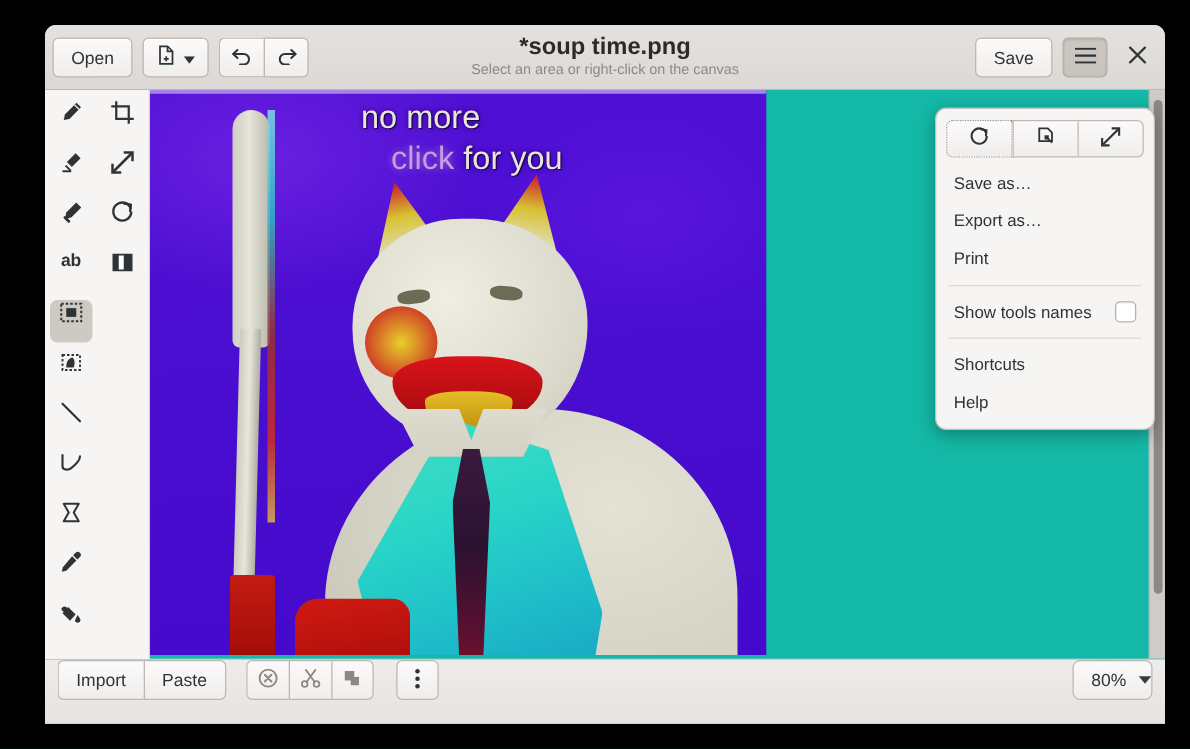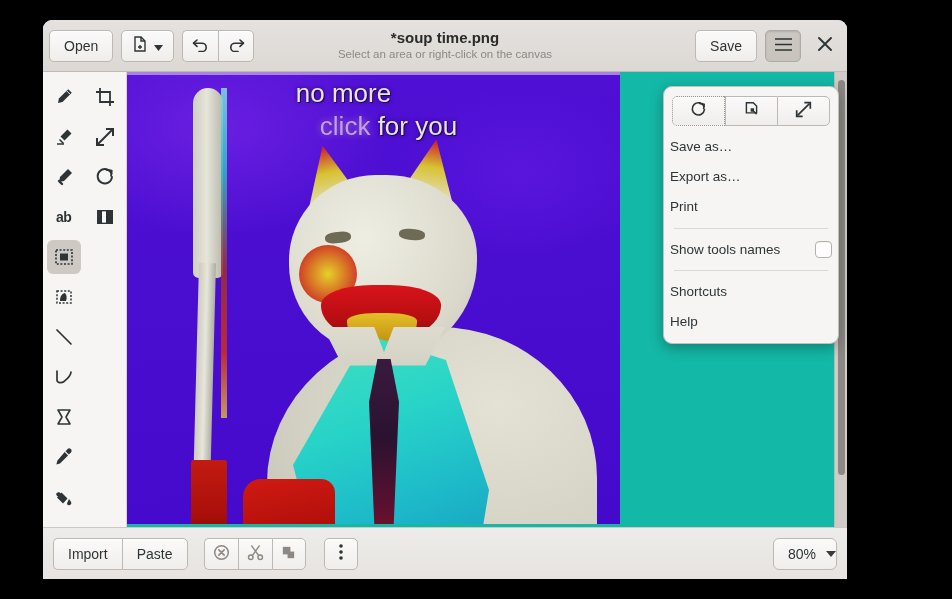--- a/index.html
+++ b/index.html
@@ -4,22 +4,22 @@
 <style>
   * { box-sizing: border-box; margin:0; padding:0; }
   html, body {
     width: 952px; height: 599px;
     background: #000;
     font-family: "Liberation Sans", sans-serif;
     overflow: hidden;
   }
   #window {
     position: absolute;
-    left: 43px; top: 20px;
-    width: 804px; height: 559px;
+    left: 36px; top: 20px;
+    width: 896px; height: 559px;
     background: #f6f5f4;
     border-radius: 9px 9px 0 0;
     overflow: hidden;
     box-shadow: 0 0 0 1px rgba(0,0,0,.35);
     display: flex; flex-direction: column;
   }
 
   
   .headerbar {
     height: 52px; flex: 0 0 52px;
@@ -58,42 +58,42 @@
   .linked { display:flex; }
   .linked > .btn { border-radius: 0; border-right-width: 0; }
   .linked > .btn:first-child { border-radius: 5px 0 0 5px; }
   .linked > .btn:last-child { border-radius: 0 5px 5px 0; border-right-width: 1px; }
 
   .titlebox {
     position:absolute; left:0; right:0; top:0; bottom:0;
     display:flex; flex-direction:column; align-items:center; justify-content:center;
     pointer-events:none;
   }
-  .title { font-size: 15px; font-weight: bold; color:#2b2b2b; line-height:1.15; }
+  .title { font-size: 19px; font-weight: bold; color:#2b2b2b; line-height:1.15; }
   .subtitle { font-size: 11.5px; color:#8d8884; line-height:1.3; margin-top:1px; }
 
   
   .body { flex:1; display:flex; min-height:0; position:relative; }
 
   
   .toolbar-side {
     width: 84px; flex:0 0 84px;
     background: #f6f5f4;
     border-right: 1px solid #d8d4d0;
     padding: 8px 0 0 0;
     display: grid;
     grid-template-columns: 1fr 1fr;
     grid-auto-rows: 40px;
     justify-items: center;
     align-content: start;
     row-gap: 0;
   }
   .tool {
     width: 34px; height: 34px;
-    display:flex; align-items:center; justify-content:center;
+    display:flex; justify-content:center;
     border-radius: 6px;
     cursor: pointer;
   }
   .tool.active { background:#cfc9c3; }
   .tool svg { display:block; }
   .tool .abtxt { font-size:14px; font-weight:bold; color:#2e3436; letter-spacing:-.3px;}
 
   
   .canvas-area {
     flex:1; min-width:0; position:relative;
@@ -244,40 +244,40 @@
     border: 1px solid #c3bfbb;
     border-radius: 9px;
     box-shadow: 0 4px 14px rgba(0,0,0,.30);
     padding: 8px 0 6px 0;
     z-index: 40;
   }
   .popover .iconrow { display:flex; padding: 1px 8px 6px 8px; }
   .popover .iconrow .btn { height: 30px; flex:1; }
   .popover .iconrow .btn.focus { border:1px dotted #9b9691; }
   .menuitem {
-    padding: 4px 6px;
+    padding: 4px 14px;
     font-size: 13.5px;
     color:#2e3436;
     cursor:pointer;
     display:flex; align-items:center; justify-content:space-between;
     line-height: 1.62;
   }
   .sep { height:1px; background:#dcd8d4; margin:6px 10px; }
   .chk {
     width: 17px; height: 17px; border-radius:4px;
     background:#fff; border:1px solid #b5b0ab;
     box-shadow: 0 1px 0 rgba(0,0,0,.05) inset;
   }
 
   
   .bottombar {
     flex:0 0 52px; height: 52px;
     background: linear-gradient(180deg,#eeecea 0%, #e6e3e0 100%);
     border-top: 1px solid #cdc8c3;
-    display:flex; align-items:center;
+    display:flex; 
     padding: 0 10px; gap: 10px;
   }
   .zoombox {
     margin-left:auto;
     display:flex; align-items:center; gap:10px;
     background: linear-gradient(180deg,#fbfafa 0%,#f0eeec 100%);
     border:1px solid #bdb8b3; border-radius:6px;
     height: 32px; padding: 0 0 0 14px;
     font-size: 14px; color:#2e3436; cursor:pointer;
   }

